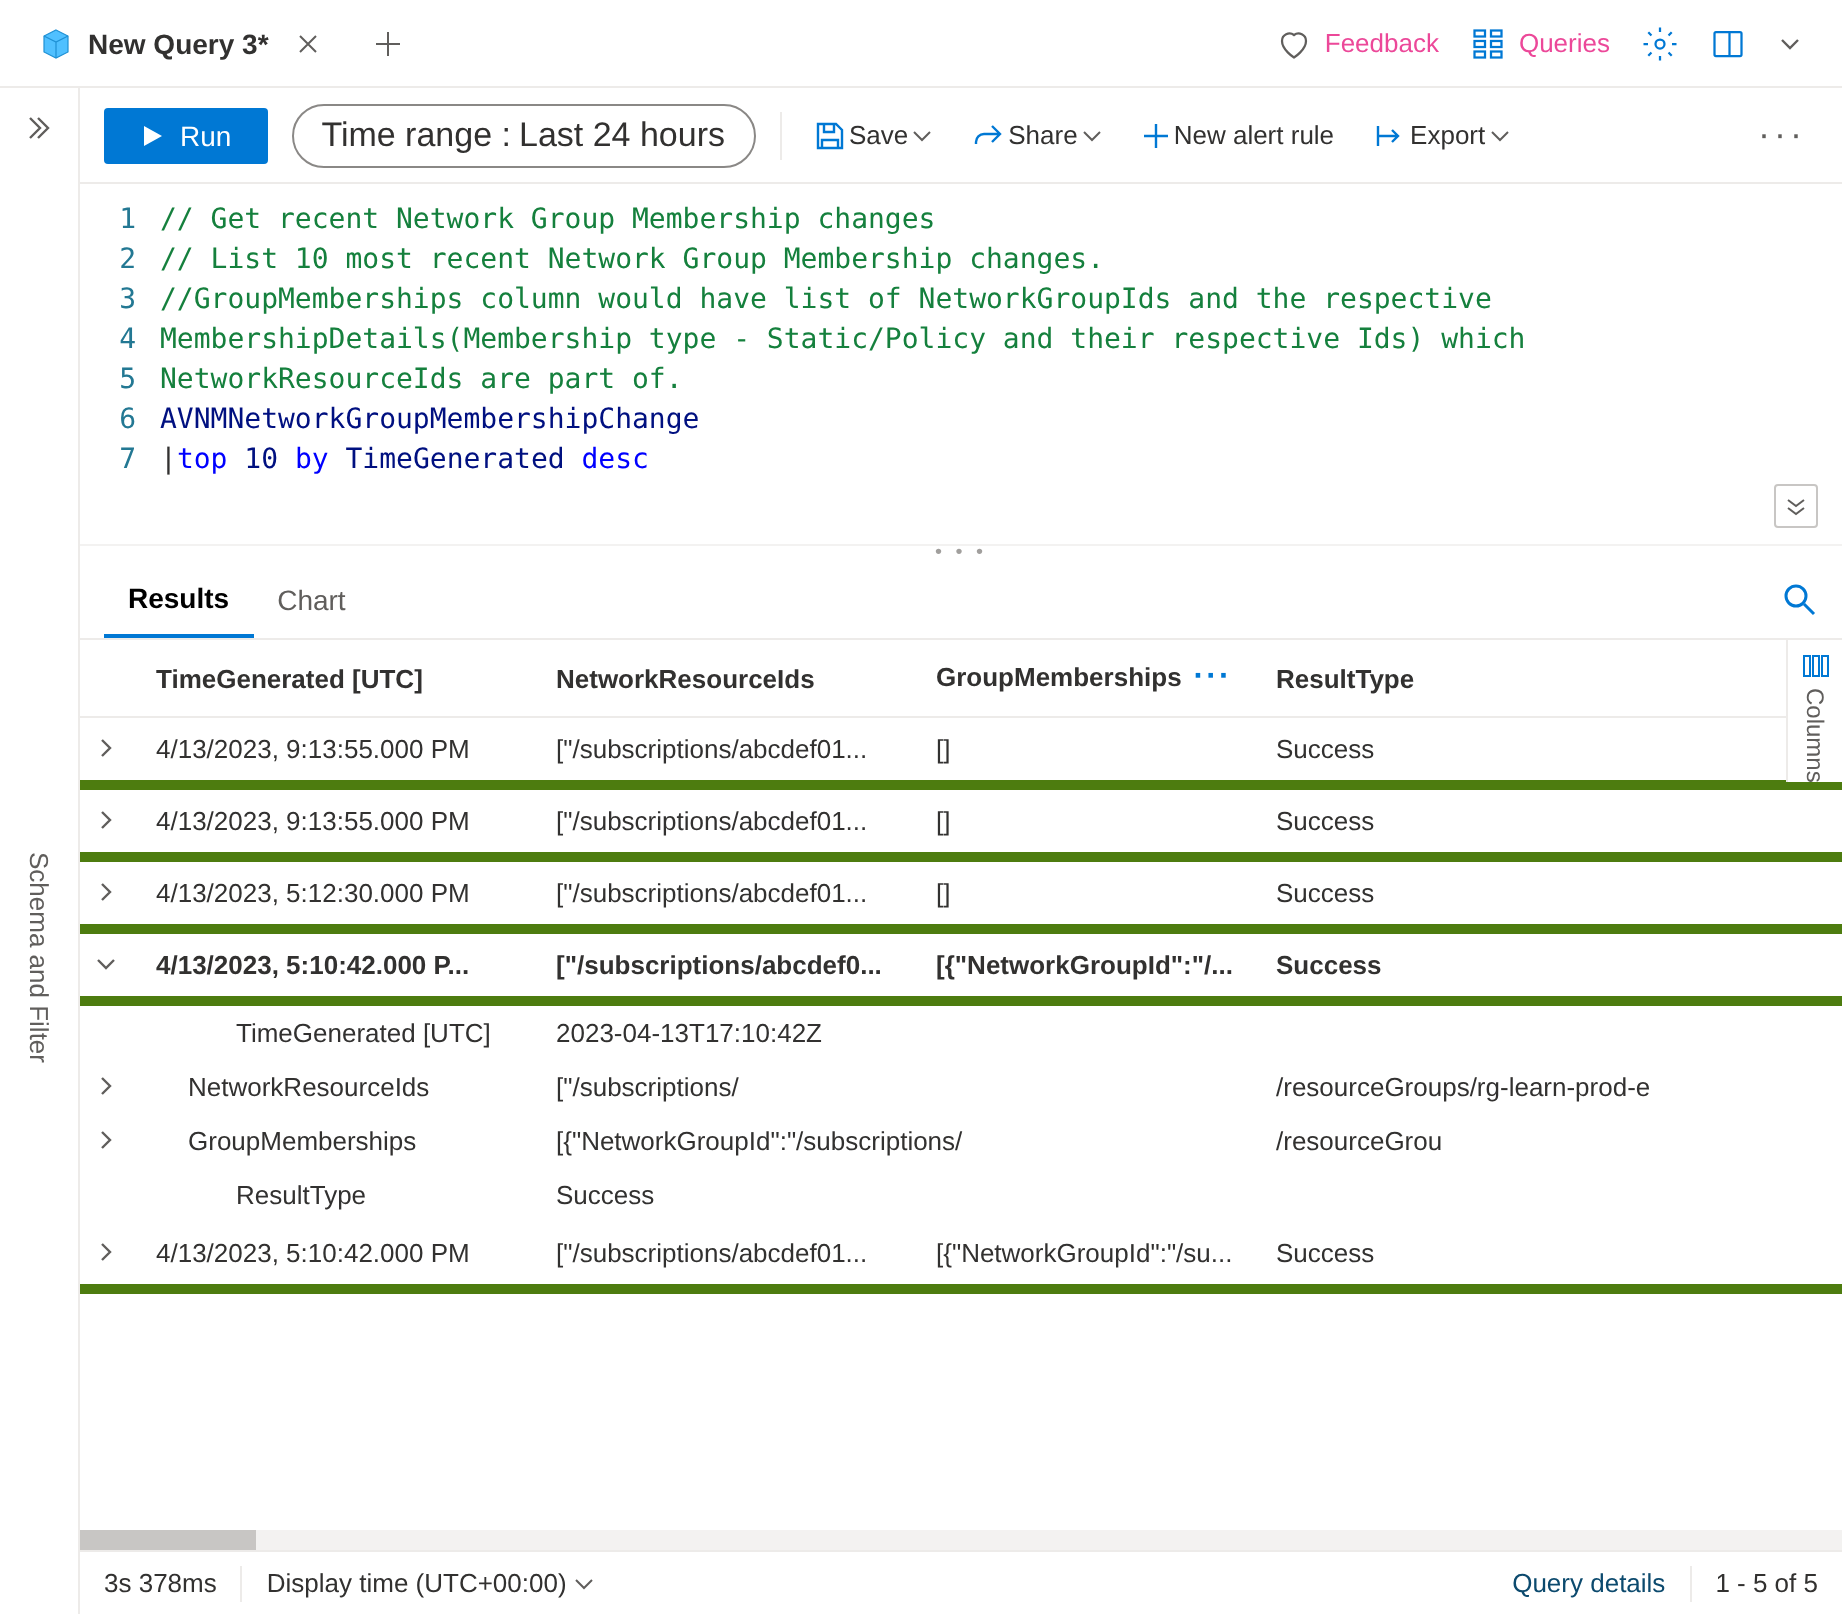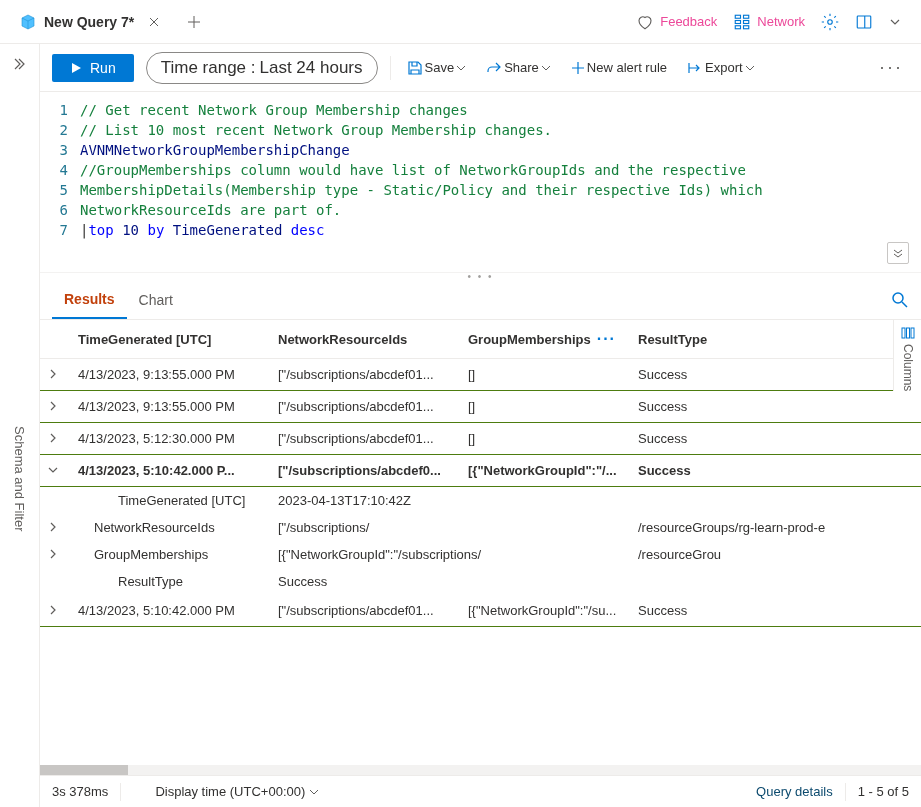--- a/index.html
+++ b/index.html
@@ -43,29 +43,29 @@
     .c-ident { color: #001080; }
     .c-keyword { color: #0000ff; margin-top: 36px; }
     .c-op { color: #323130; }
     .scroll-bottom-btn { position: absolute; right: 12px; bottom: 8px; width: 22px; height: 22px; border: 1px solid #c8c6c4; border-radius: 2px; background: #fff; display: flex; align-items: center; justify-content: center; cursor: pointer; color: #605e5c; }
     
     .splitter { height: 8px; display: flex; align-items: center; justify-content: center; color: #a19f9d; cursor: ns-resize; letter-spacing: 2px; font-size: 10px; border-top: 1px solid #f3f2f1; }
     
     
     .results-tabs { display: flex; align-items: center; border-bottom: 1px solid #edebe9; padding: 0 12px; height: 40px; }
     .results-tab { padding: 0 12px; height: 100%; display: flex; align-items: center; cursor: pointer; font-size: 14px; }
-    .results-tab.active { font-weight: 600; border-bottom: 2px solid #0078d4; color: #c2410c; }
+    .results-tab.active { font-weight: 600; border-bottom: 2px solid #0078d4; color: #000000; }
     .results-tab.inactive { color: #605e5c; }
     .results-search { margin-left: auto; color: #0078d4; cursor: pointer; }
     
     
     .table-wrap { flex: 1; overflow: auto; position: relative; }
     table { border-collapse: collapse; width: 100%; font-size: 13px; }
     th { text-align: left; font-weight: 600; padding: 10px 8px; border-bottom: 1px solid #edebe9; background: #fff; position: sticky; top: 0; color: #323130; }
-    td { padding: 8px 8px; border-bottom: 1px solid #4d7c0f; vertical-align: middle; white-space: nowrap; overflow: hidden; text-overflow: ellipsis; }
+    td { padding: 8px 8px; border-bottom: 5px solid #4d7c0f; vertical-align: middle; white-space: nowrap; overflow: hidden; text-overflow: ellipsis; }
     .col-expand { width: 28px; text-align: center; }
     .col-time { width: 200px; }
     .col-net { width: 190px; }
     .col-grp { width: 170px; }
     .expand-icon { cursor: pointer; color: #605e5c; display: inline-block; width: 14px; }
     tr.expanded-row td { font-weight: 600; }
     tr.detail-row td { border-bottom: none; padding-top: 6px; padding-bottom: 6px; }
     .detail-label { padding-left: 48px; color: #323130; }
     .detail-label-2 { padding-left: 24px; }
     .th-more { color: #0078d4; font-size: 16px; letter-spacing: 1px; cursor: pointer; padding-left: 6px; }
@@ -87,21 +87,21 @@
 <body>
 
 <div class="tab-bar">
   <div class="tab">
     <span class="tab-icon">
       <svg width="16" height="16" viewBox="0 0 16 16">
           <path d="M8 1l6 3v8l-6 3-6-3V4l6-3z" fill="#50c0ff" stroke="#1e90d4" stroke-width="0.6"></path>
           <path d="M2 4l6 3 6-3M8 7v8" stroke="#1e90d4" stroke-width="0.6" fill="none"></path>
         </svg>
     </span>
-    <span>New Query 7*</span>
+    <span>New Query 3*</span>
     <span class="tab-close">
       <svg width="12" height="12" viewBox="0 0 12 12">
           <path d="M2 2l8 8M10 2l-8 8" stroke="#605e5c" stroke-width="1"></path>
         </svg>
     </span>
   </div>
   <div class="tab-add">
     <svg width="14" height="14" viewBox="0 0 14 14">
         <path d="M7 1v12M1 7h12" stroke="#605e5c" stroke-width="1"></path>
       </svg>
@@ -116,21 +116,21 @@
     </div>
     <div class="top-action">
       <svg width="18" height="18" viewBox="0 0 24 24" fill="none" stroke="#0078d4" stroke-width="1.5">
           <rect x="3" y="3" width="7" height="4"></rect>
           <rect x="14" y="3" width="7" height="4"></rect>
           <rect x="3" y="10" width="7" height="4"></rect>
           <rect x="14" y="10" width="7" height="4"></rect>
           <rect x="3" y="17" width="7" height="4"></rect>
           <rect x="14" y="17" width="7" height="4"></rect>
         </svg>
-      <span>Network</span>
+      <span>Queries</span>
     </div>
     <span class="top-icon-btn">
       <svg width="18" height="18" viewBox="0 0 24 24" fill="none" stroke="#0078d4" stroke-width="1.5">
           <circle cx="12" cy="12" r="3"></circle>
           <path d="M12 1v3M12 20v3M4.2 4.2l2.1 2.1M17.7 17.7l2.1 2.1M1 12h3M20 12h3M4.2 19.8l2.1-2.1M17.7 6.3l2.1-2.1"></path>
         </svg>
     </span>
     <span class="top-icon-btn">
       <svg width="18" height="18" viewBox="0 0 24 24" fill="none" stroke="#0078d4" stroke-width="1.5">
           <rect x="3" y="4" width="18" height="16" rx="1"></rect>
@@ -220,22 +220,22 @@
           <div>2</div>
           <div>3</div>
           <div>4</div>
           <div>5</div>
           <div>6</div>
           <div>7</div>
         </div>
       <div class="code" id="code">
           <div class="line"><span class="c-comment">// Get recent Network Group Membership changes</span></div>
           <div class="line"><span class="c-comment">// List 10 most recent Network Group Membership changes.</span></div>
+          <div class="line"><span class="c-comment">//GroupMemberships column would have list of NetworkGroupIds and the respective MembershipDetails(Membership type - Static/Policy and their respective Ids) which NetworkResourceIds are part of.</span></div>
           <div class="line"><span class="c-ident">AVNMNetworkGroupMembershipChange</span></div>
-          <div class="line"><span class="c-comment">//GroupMemberships column would have list of NetworkGroupIds and the respective MembershipDetails(Membership type - Static/Policy and their respective Ids) which NetworkResourceIds are part of.</span></div>
           <div class="line"><span class="c-op">|</span><span class="c-keyword">top</span><span class="c-ident"> 10 </span><span class="c-keyword">by</span><span class="c-ident"> TimeGenerated </span><span class="c-keyword">desc</span></div>
           <div class="line">&nbsp;</div>
         </div>
       <div class="scroll-bottom-btn">
         <svg width="12" height="12" viewBox="0 0 12 12">
             <path d="M2 3l4 3 4-3M2 7l4 3 4-3" stroke="#605e5c" fill="none"></path>
           </svg>
       </div>
     </div>
 
@@ -353,21 +353,21 @@
       </div>
     </div>
 
     <div class="hscroll">
       <div class="hscroll-thumb"></div>
     </div>
 
     <div class="status-bar">
       <span>3s 378ms</span>
       <div class="status-sep"></div>
-      <span style="display:flex;align-items:center;gap:4px;margin-left:22px;">
+      <span style="display:flex;align-items:center;gap:4px;">
         <span>Display time (UTC+00:00)</span>
         <svg width="10" height="10" viewBox="0 0 10 10">
             <path d="M1 3l4 4 4-4" stroke="#605e5c" fill="none"></path>
           </svg>
       </span>
       <span class="status-link">Query details</span>
       <div class="status-sep"></div>
       <span>1 - 5 of 5</span>
     </div>
   </div>

